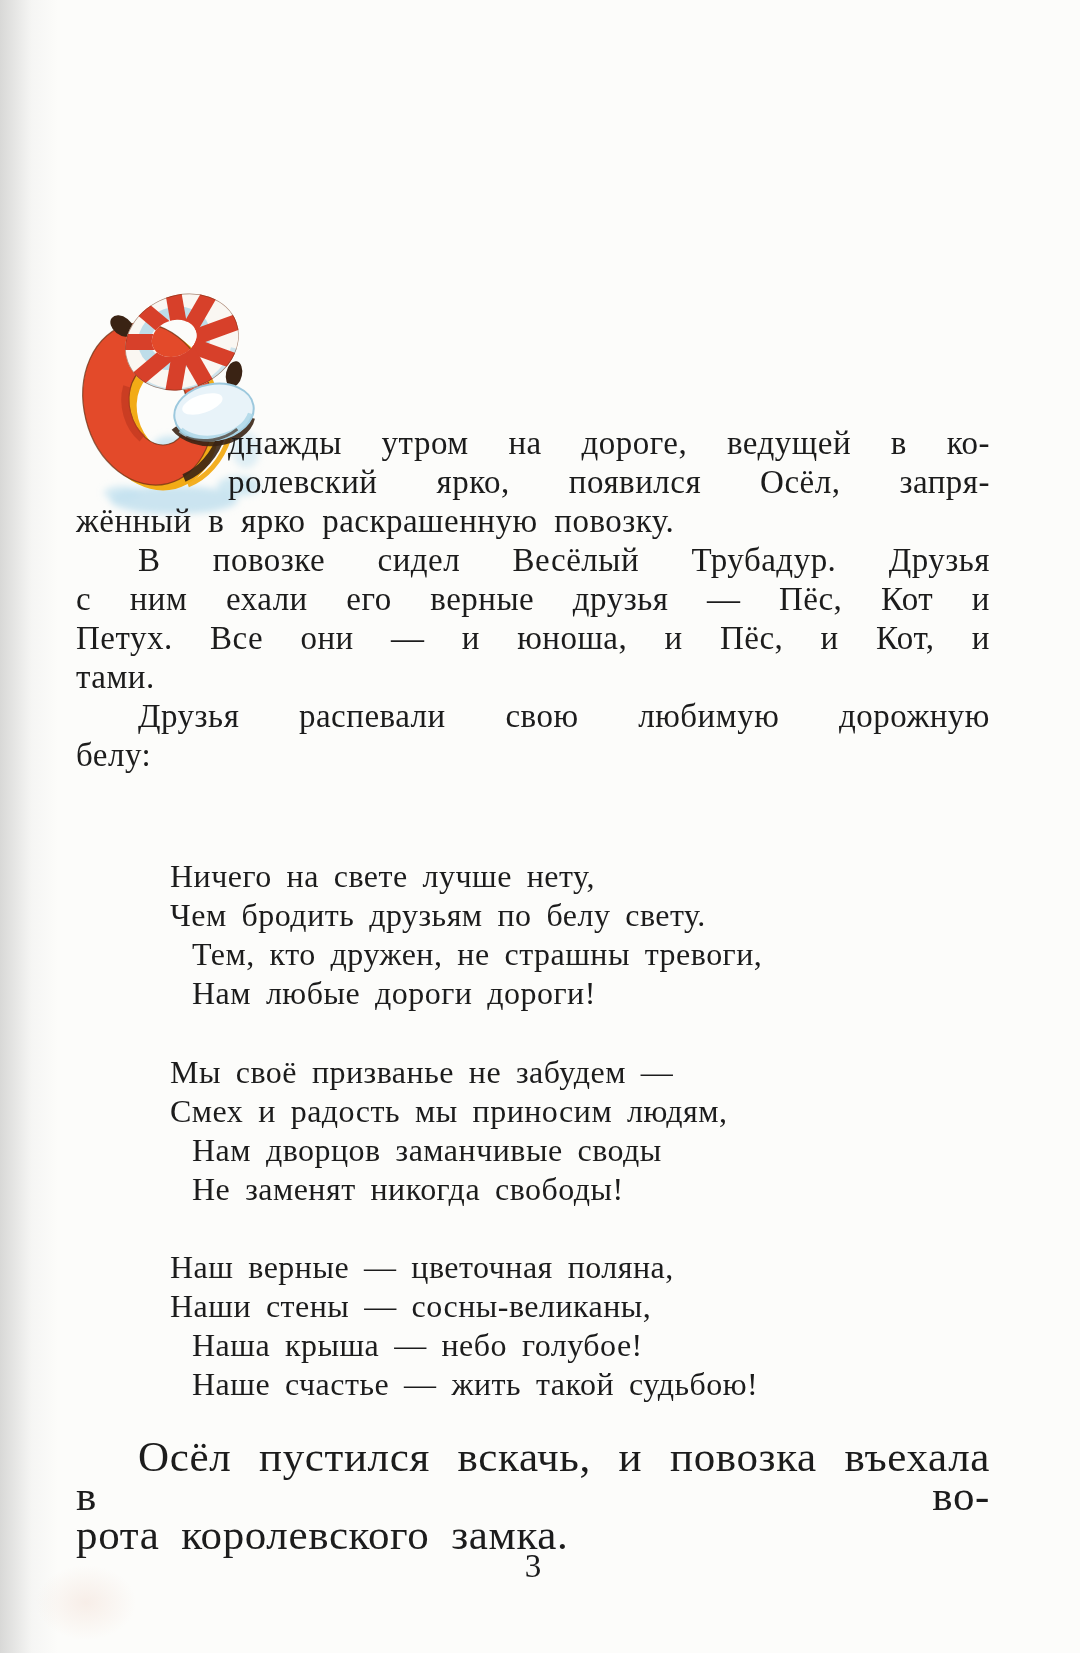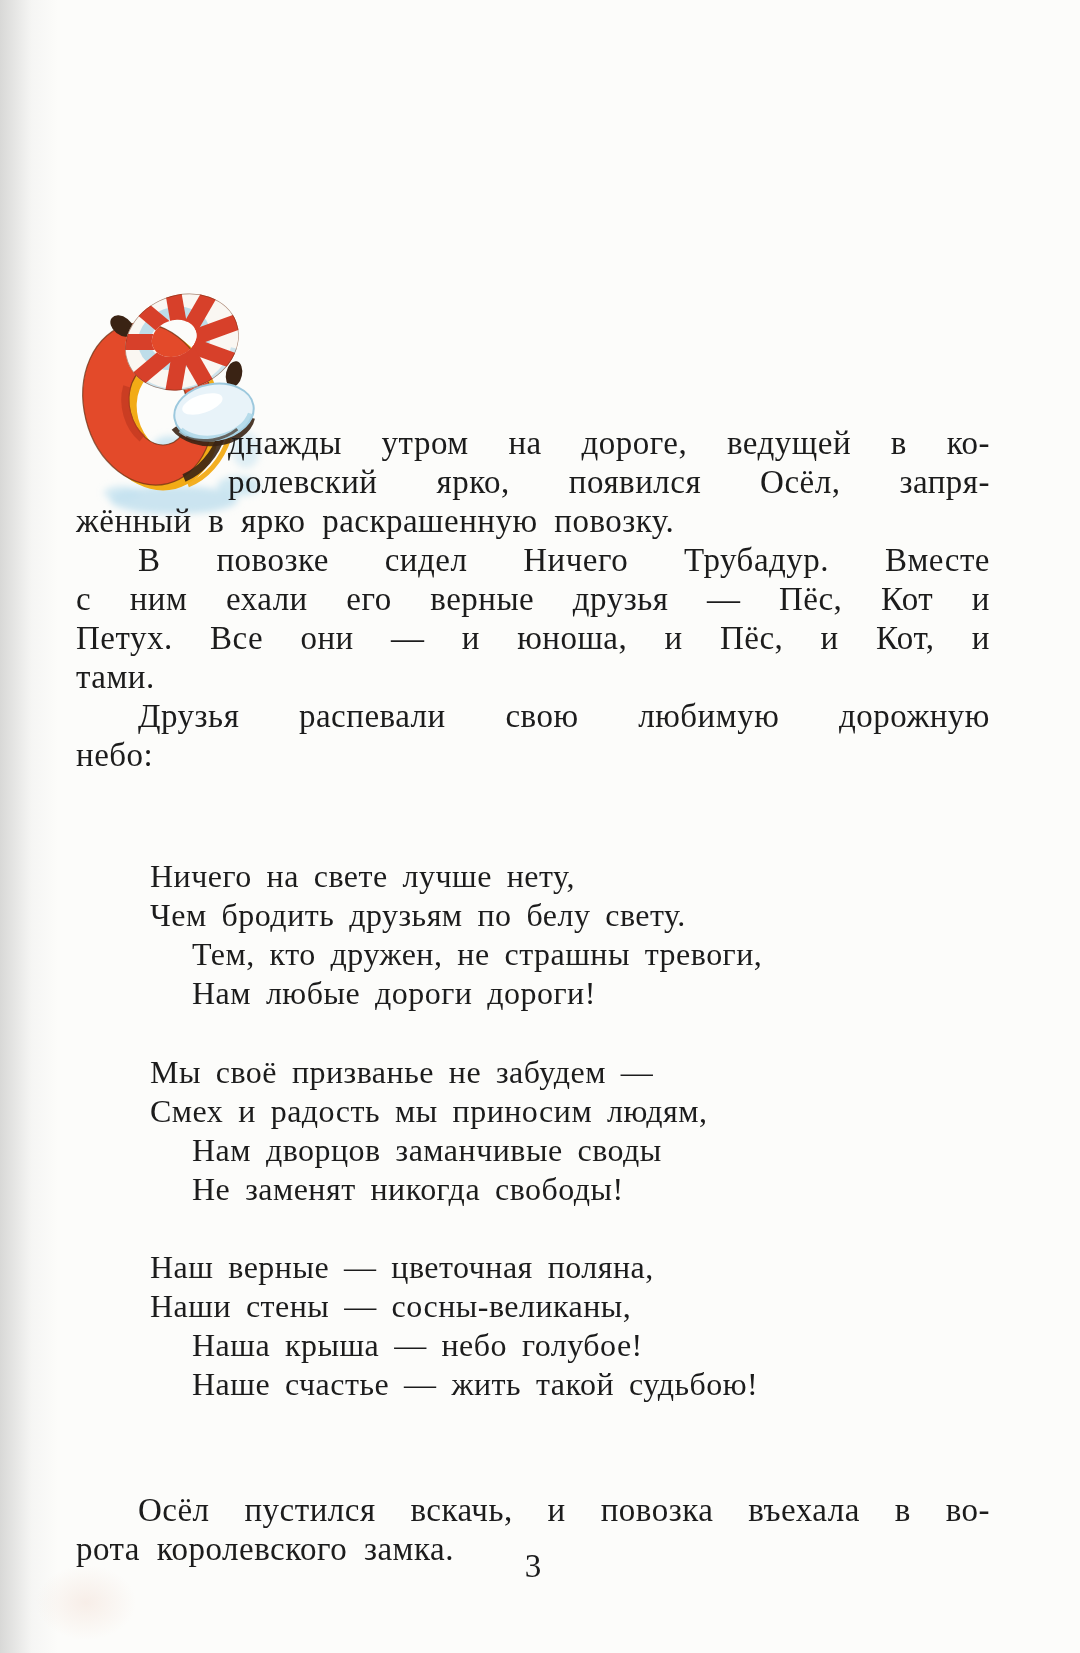--- a/index.html
+++ b/index.html
@@ -30,25 +30,25 @@
   .drop-ind { padding-left:152px; }
   .p-ind { text-indent:62px; }
   .verse {
     position:absolute; left:76px; width:914px;
     font-size:32px; line-height:39px;
     letter-spacing:.015em; word-spacing:.2em;
   }
   .stanza1 { top:857px; }
   .stanza2 { top:1053px; }
   .stanza3 { top:1248px; }
-  .v-line { margin-left:74px; }
+  .v-line { margin-left:94px; }
   .v-line.ind { margin-left:116px; }
   .para4 {
-    position:absolute; left:76px; top:1491px; width:914px;
-    font-size:33px; line-height:39px;
+    position:absolute; left:76px; top:1437px; width:914px;
+    font-size:43px; line-height:39px;
     letter-spacing:.015em; word-spacing:.24em;
   }
   .pagenum {
     position:absolute; left:76px; top:1548px; width:914px;
     text-align:center; font-size:33px;
   }
 </style>
 </head>
 <body>
 
@@ -113,26 +113,26 @@
       <path d="M 104 146 A 40 28 0 0 0 176 142" fill="none" stroke-width="6" opacity="0.8" stroke="#a9d4e6"></path>
       <path d="M 108 154 A 40 28 0 0 0 160 155" fill="none" stroke-width="3" opacity="0.65" stroke="#3a2314"></path>
       <ellipse cx="130" cy="124" rx="21" ry="9" fill="#ffffff" opacity="0.95" transform="rotate(-8 130 124)"></ellipse>
     </g>
   </svg>
 
   <div class="flow">
     <div class="line just drop-ind">днажды утром на дороге, ведущей в ко-</div>
     <div class="line just drop-ind">ролевский ярко, появился Осёл, запря-</div>
     <div class="line">жённый в ярко раскрашенную повозку.</div>
-    <div class="line just p-ind">В повозке сидел Ничего Трубадур. Вместе</div>
+    <div class="line just p-ind">В повозке сидел Весёлый Трубадур. Друзья</div>
     <div class="line just">с ним ехали его верные друзья — Пёс, Кот и</div>
     <div class="line just">Петух. Все они — и юноша, и Пёс, и Кот, и</div>
     <div class="line">тами.</div>
     <div class="line just p-ind">Друзья распевали свою любимую дорожную</div>
-    <div class="line">небо:</div>
+    <div class="line">белу:</div>
   </div>
 
   <div class="verse stanza1">
     <div class="v-line">Ничего на свете лучше нету,</div>
     <div class="v-line">Чем бродить друзьям по белу свету.</div>
     <div class="v-line ind">Тем, кто дружен, не страшны тревоги,</div>
     <div class="v-line ind">Нам любые дороги дороги!</div>
   </div>
 
   <div class="verse stanza2">

